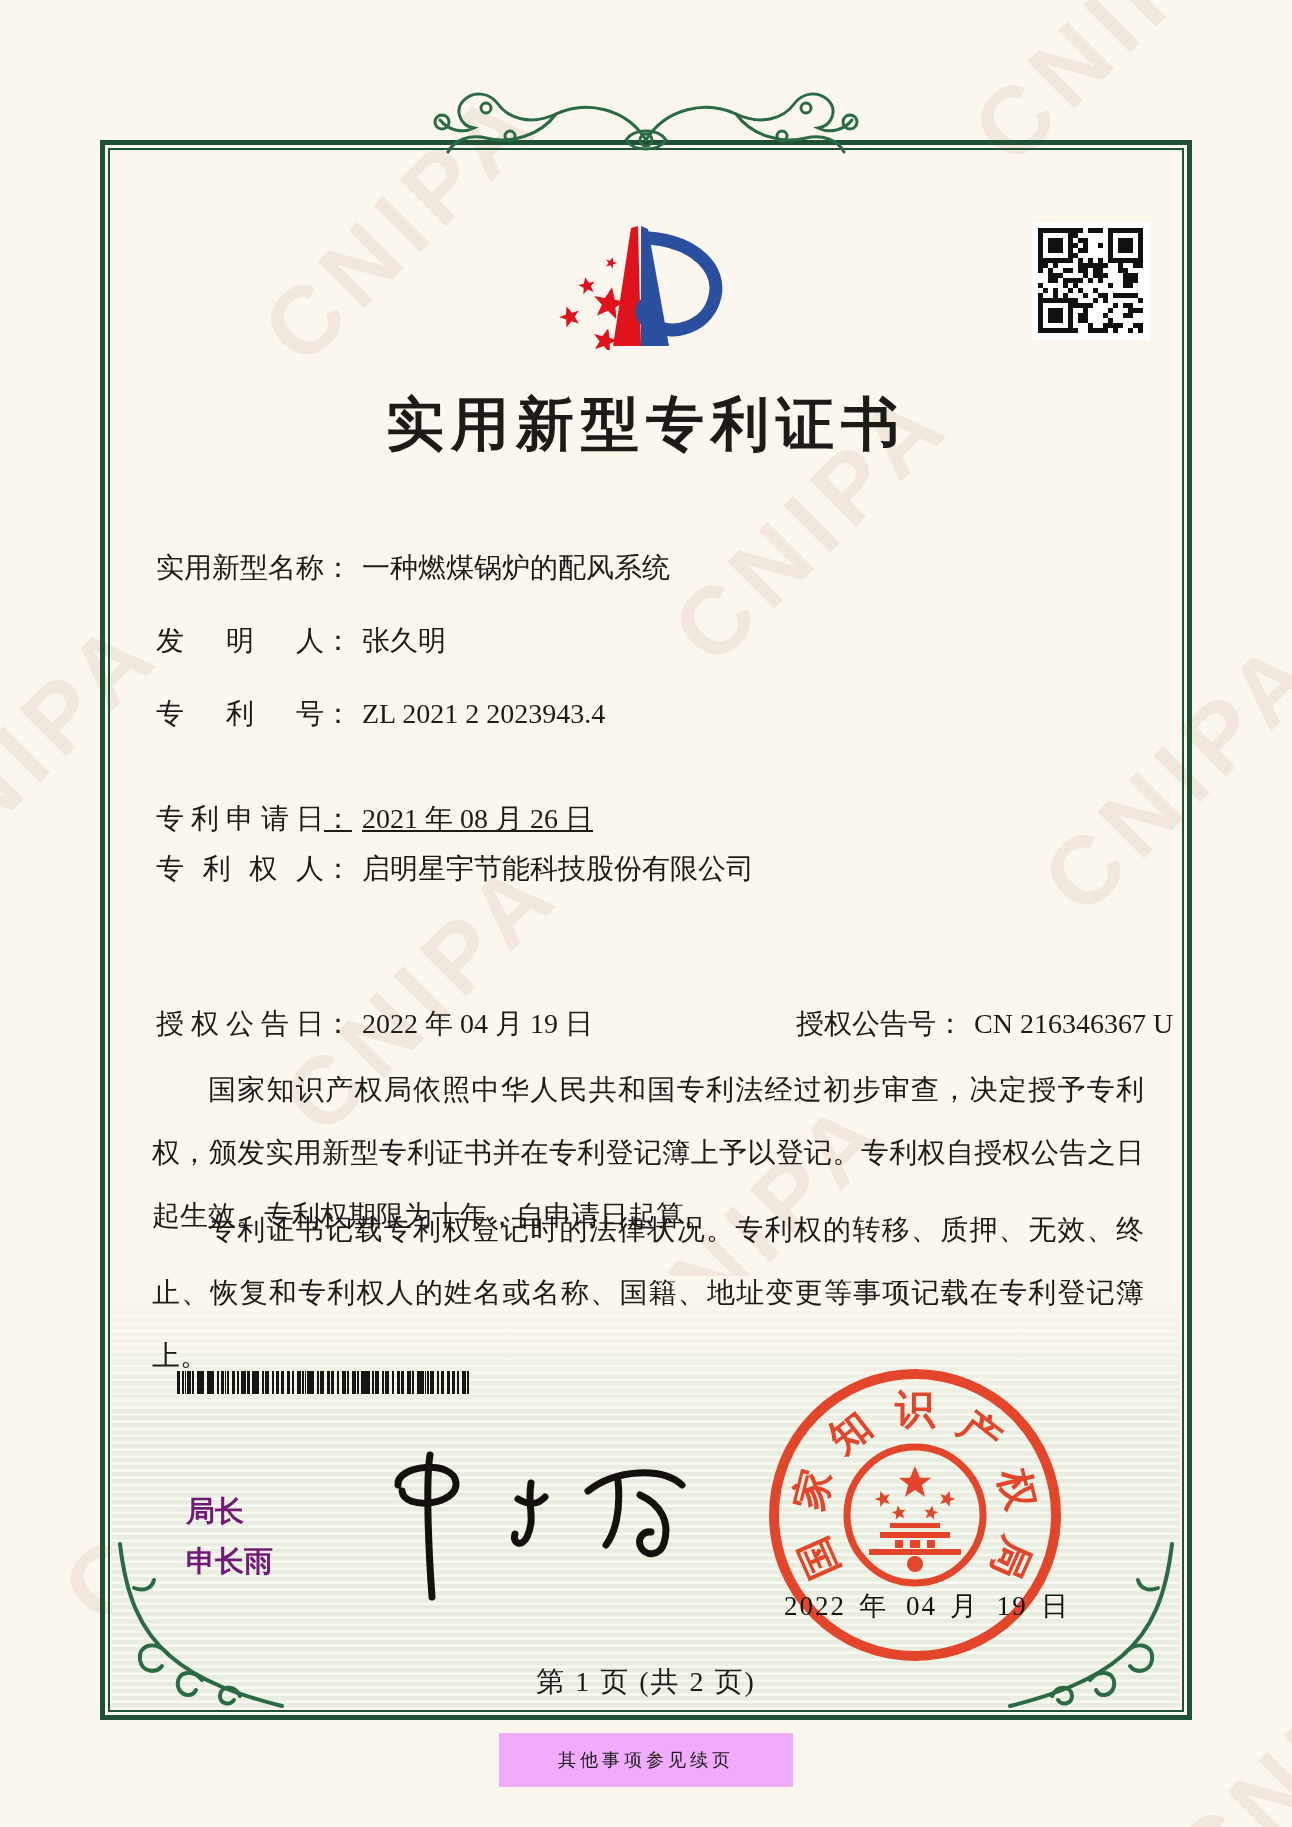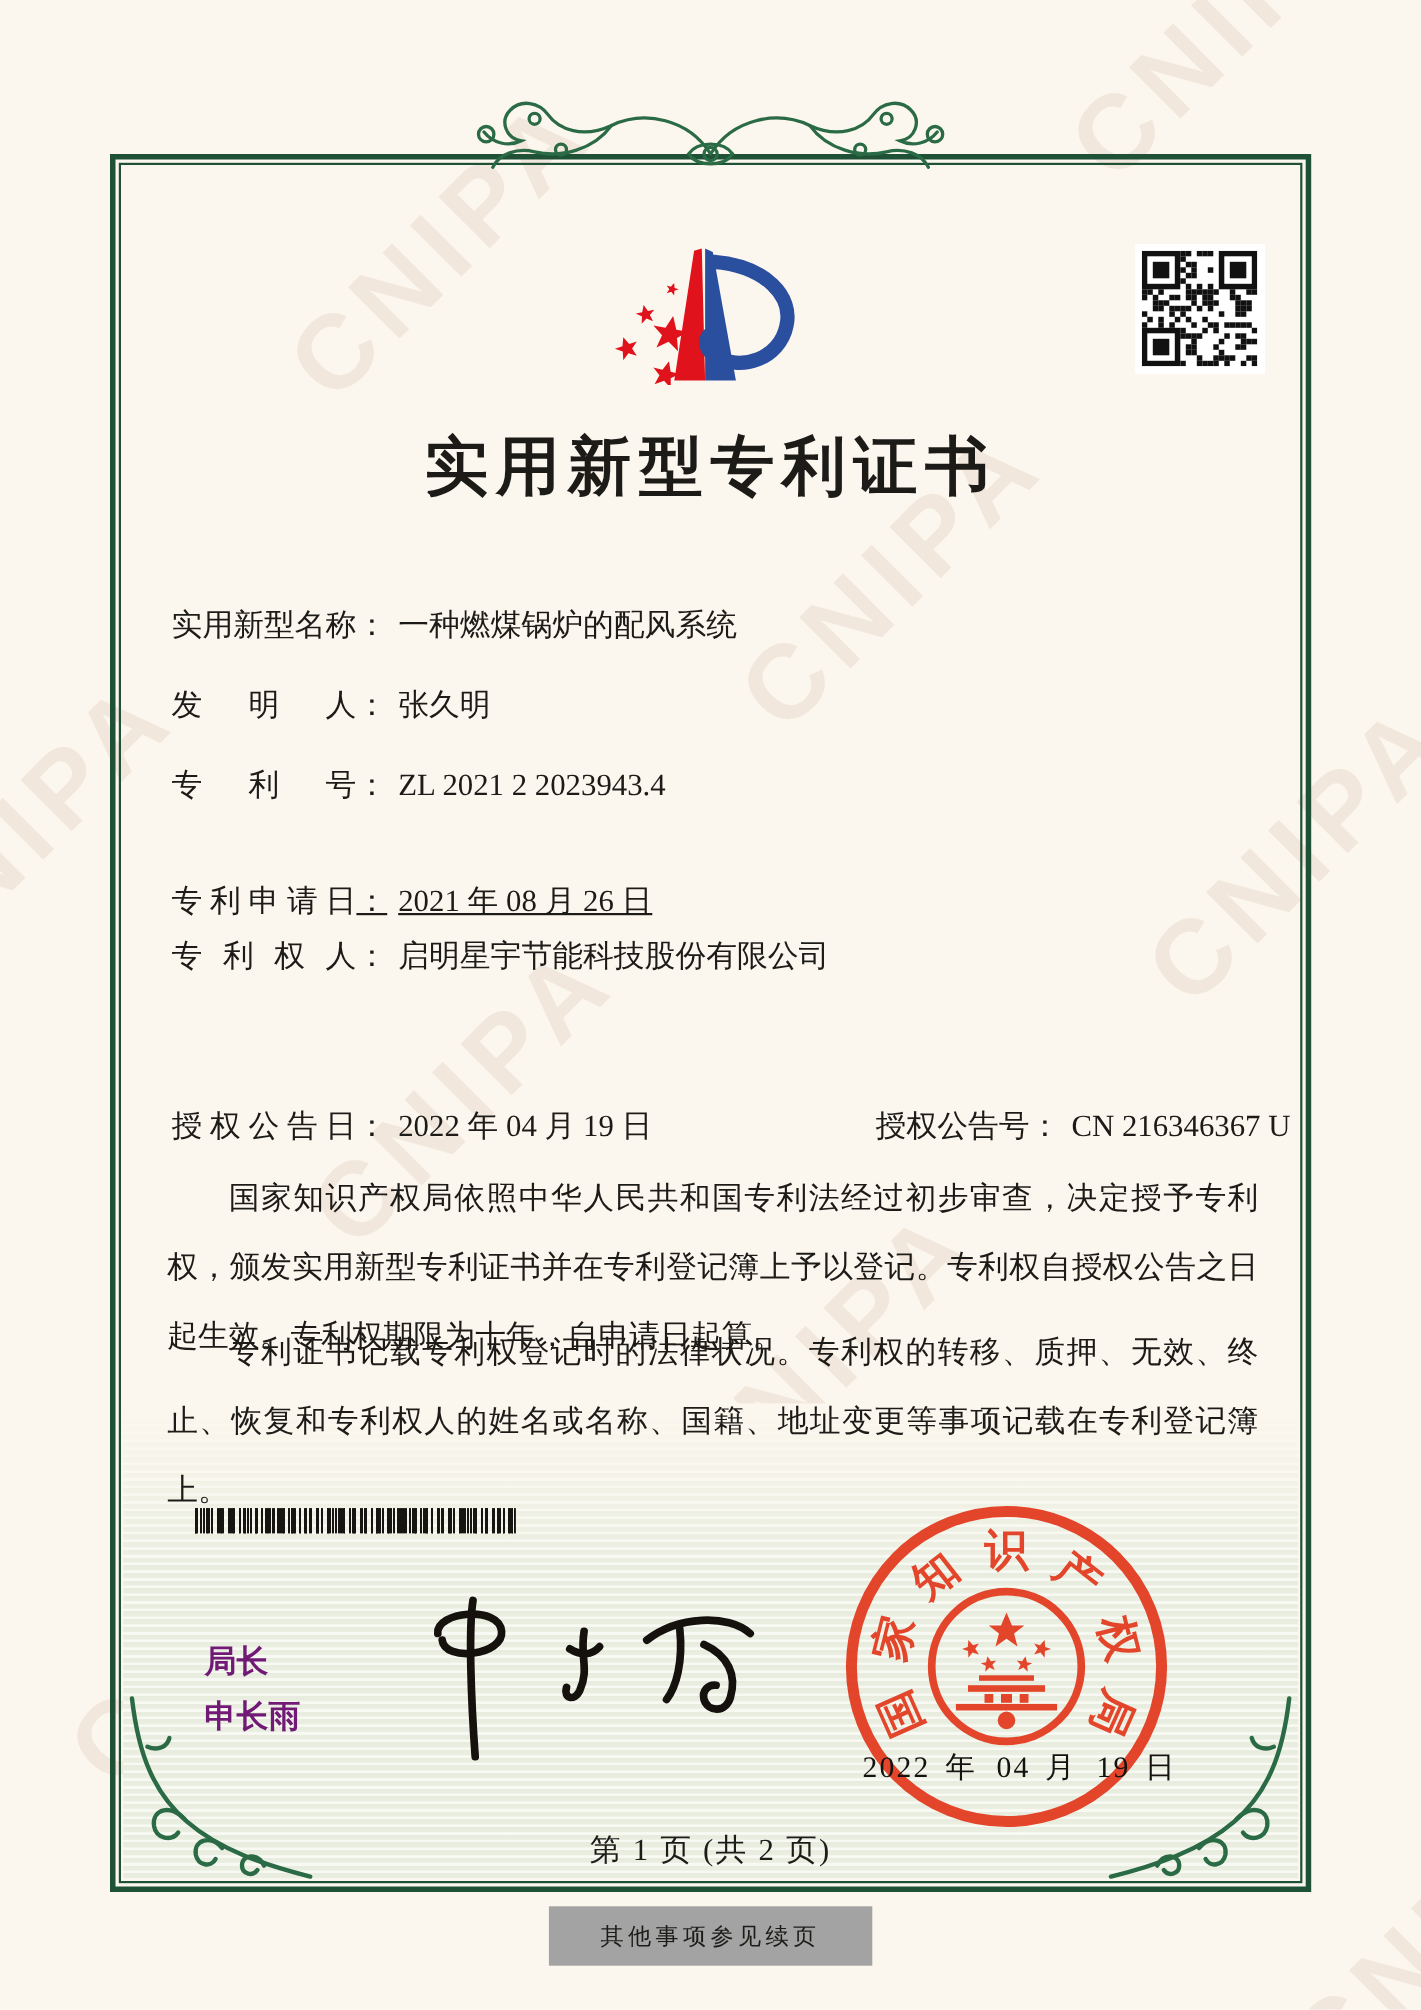--- a/index.html
+++ b/index.html
@@ -42,22 +42,22 @@
              repeating-linear-gradient(90deg,#171511 0 2px,transparent 2px 5px),
              repeating-linear-gradient(90deg,#171511 0 1px,transparent 1px 8px),
              repeating-linear-gradient(90deg,#171511 0 3px,transparent 3px 11px);}
   .sig-labels{position:absolute;left:186px;top:1486px;font-family:"Liberation Sans","DejaVu Sans",sans-serif;
               font-size:29px;font-weight:bold;color:#701a75;line-height:50px;}
   .signature{position:absolute;left:368px;top:1445px;}
   .seal{position:absolute;left:765px;top:1365px;opacity:.93;}
   .seal-date{position:absolute;left:784px;top:1588px;width:286px;font-size:27px;letter-spacing:2px;
              color:#151310;text-align:justify;text-align-last:justify;z-index:4;}
   .page-no{position:absolute;left:0;width:100%;top:1663px;text-align:center;font-size:28px;letter-spacing:2px;}
-  .cont-box{position:absolute;left:499px;top:1733px;width:294px;height:54px;background:#a3a3a3;
-            text-align:center;line-height:54px;font-size:21px;letter-spacing:4px;z-index:3;}
+  .cont-box{position:absolute;left:499px;top:1733px;width:294px;height:54px;background:#f0abfc;
+            text-align:center;line-height:54px;font-size:18px;letter-spacing:4px;z-index:3;}
 </style>
 </head>
 <body>
 
 <div class="page">
 
   <div class="wm" style="left:230px;top:170px;">CNIPA</div>
   <div class="wm" style="left:940px;top:-30px;">CNIPA</div>
   <div class="wm" style="left:640px;top:470px;">CNIPA</div>
   <div class="wm" style="left:-150px;top:700px;">CNIPA</div>

